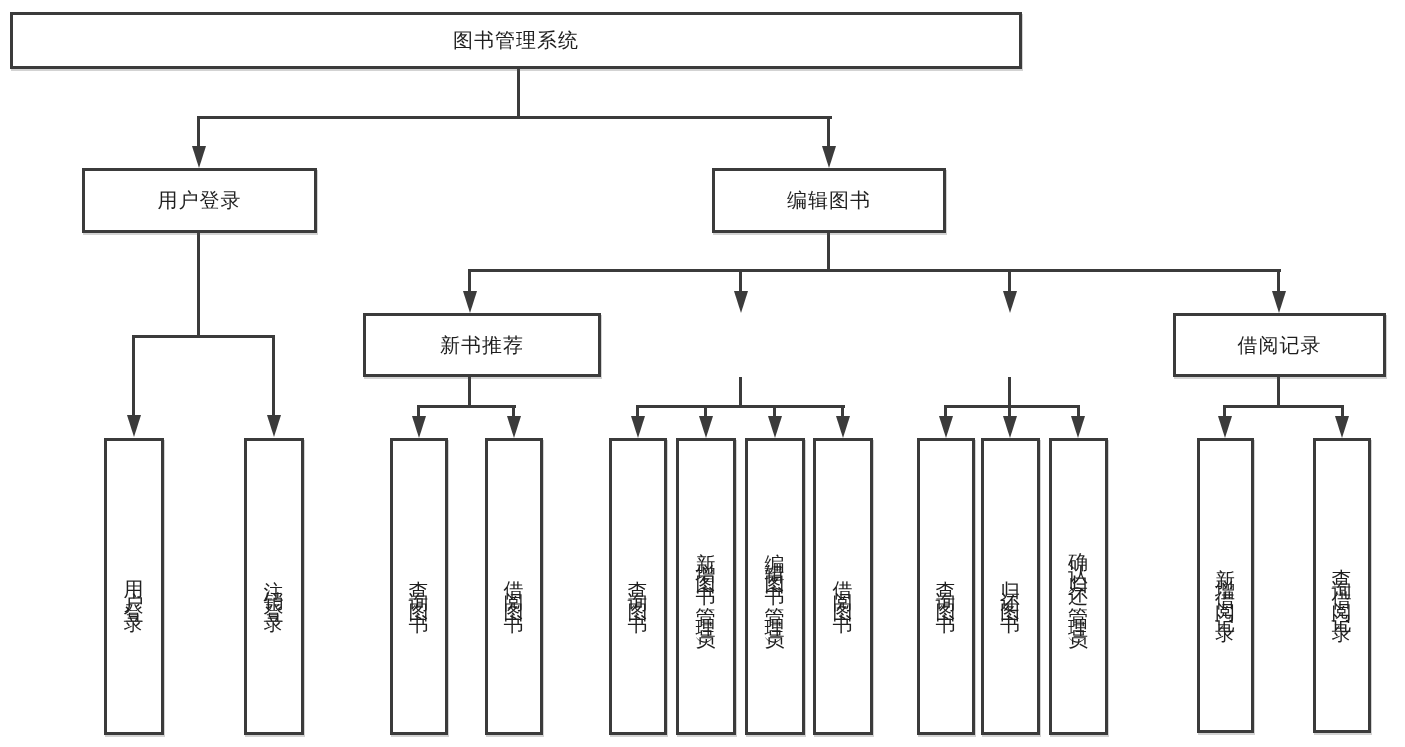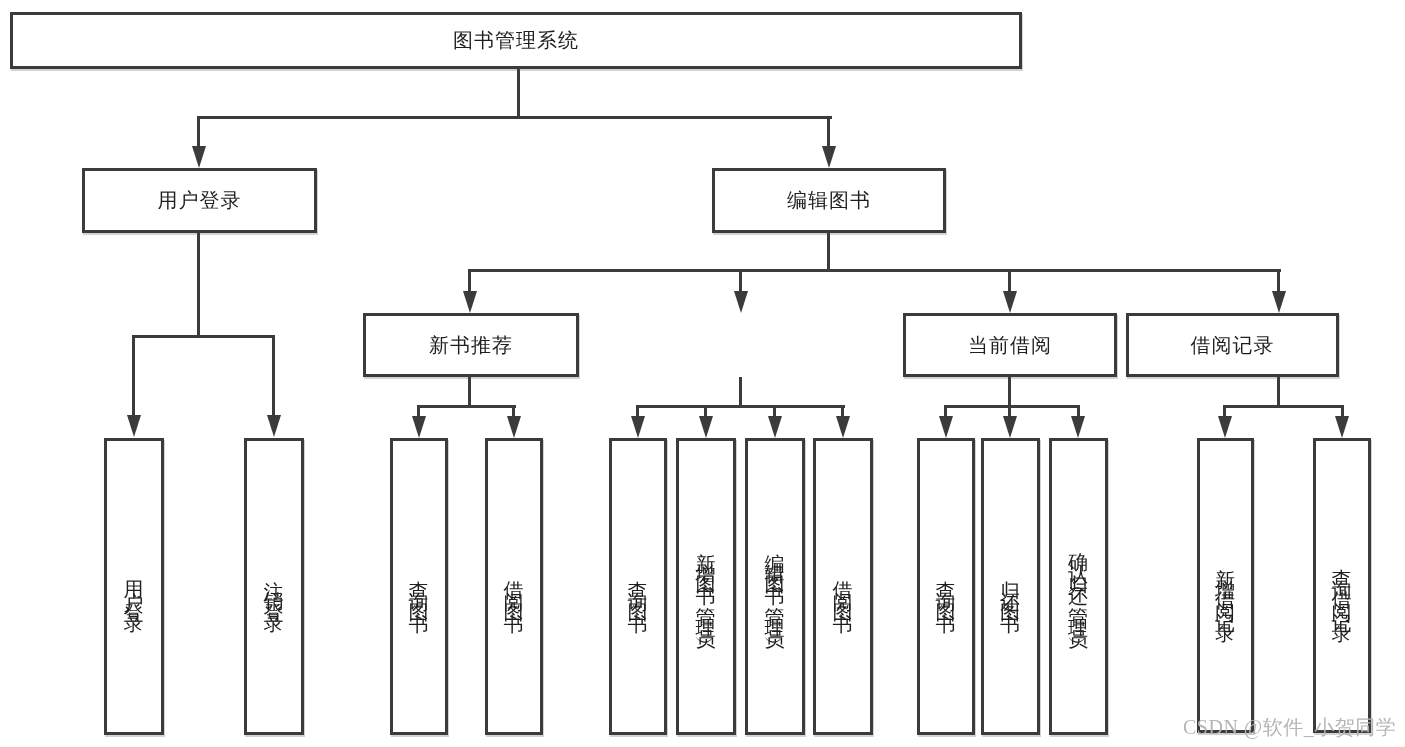--- a/index.html
+++ b/index.html
@@ -6,21 +6,21 @@
     --line:#3b3b3b;
     --text:#1f1f1f;
     --bg:#ffffff;
     --wm:#b5b5b9;
   }
   html,body{margin:0;padding:0;background:var(--bg);}
   #stage{
     position:relative;
     width:1405px;height:747px;
     background:var(--bg);
-    font-family:Liberation Serif, serif;
+    font-family:Liberation Sans, sans-serif;
     color:var(--text);
     overflow:hidden;
   }
   .box{
     position:absolute;
     box-sizing:border-box;
     background:#fff;
     border:3px solid var(--line);
     display:flex;align-items:center;justify-content:center;
     z-index:2;
@@ -83,23 +83,22 @@
   <div class="hline" style="left:468px;top:269px;width:813px;"></div>
   <div class="vline" style="left:468px;top:269px;height:24px;"></div>
   <div class="arrow" style="left:463px;top:291px;"></div>
   <div class="vline" style="left:739px;top:269px;height:24px;"></div>
   <div class="arrow" style="left:734px;top:291px;"></div>
   <div class="vline" style="left:1008px;top:269px;height:24px;"></div>
   <div class="arrow" style="left:1003px;top:291px;"></div>
   <div class="vline" style="left:1277px;top:269px;height:24px;"></div>
   <div class="arrow" style="left:1272px;top:291px;"></div>
 
-  <div class="box hbox" style="left:363px;top:313px;width:216px;height:64px;">新书推荐</div>
-  <div class="box hbox" style="left:903px;top:313px;width:214px;height:64px;">当前借阅</div>
-  <div class="box hbox" style="left:1126px;top:313px;width:213px;height:64px;">借阅记录</div>
+  <div class="box hbox" style="left:363px;top:313px;width:238px;height:64px;">新书推荐</div>
+  <div class="box hbox" style="left:1173px;top:313px;width:213px;height:64px;">借阅记录</div>
 
   <div class="vline" style="left:468px;top:377px;height:30px;"></div>
   <div class="hline" style="left:417px;top:405px;width:99px;"></div>
   <div class="vline" style="left:417px;top:405px;height:14px;"></div>
   <div class="arrow" style="left:412px;top:416px;"></div>
   <div class="vline" style="left:512px;top:405px;height:14px;"></div>
   <div class="arrow" style="left:507px;top:416px;"></div>
 
   <div class="vline" style="left:739px;top:377px;height:30px;"></div>
   <div class="hline" style="left:636px;top:405px;width:209px;"></div>
@@ -165,14 +164,13 @@
     <span>确认归还（管理员）</span>
   </div>
 
   <div class="box vbox" style="left:1197px;top:438px;width:57px;height:295px;">
     <span>新增借阅记录</span>
   </div>
   <div class="box vbox" style="left:1313px;top:438px;width:58px;height:295px;">
     <span>查询借阅记录</span>
   </div>
 
-  <div class="watermark">CSDN @软件_小贺同学</div>
 </div>
 
 </body></html>

